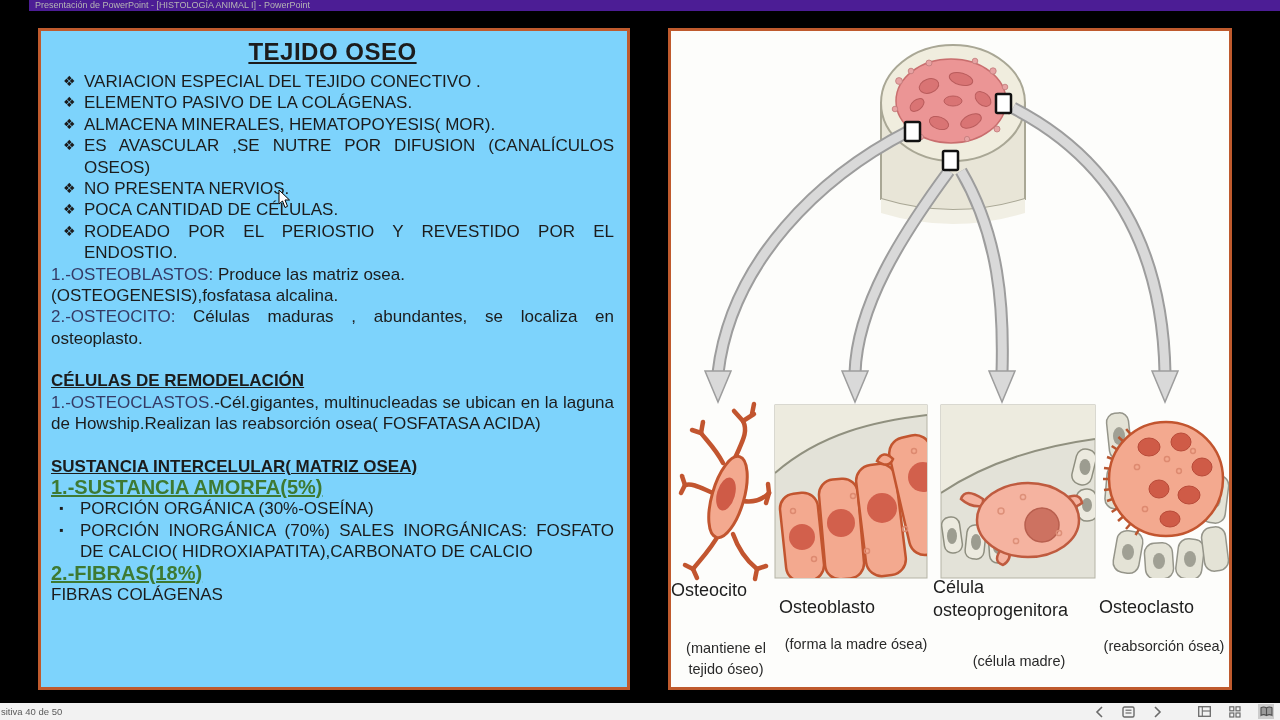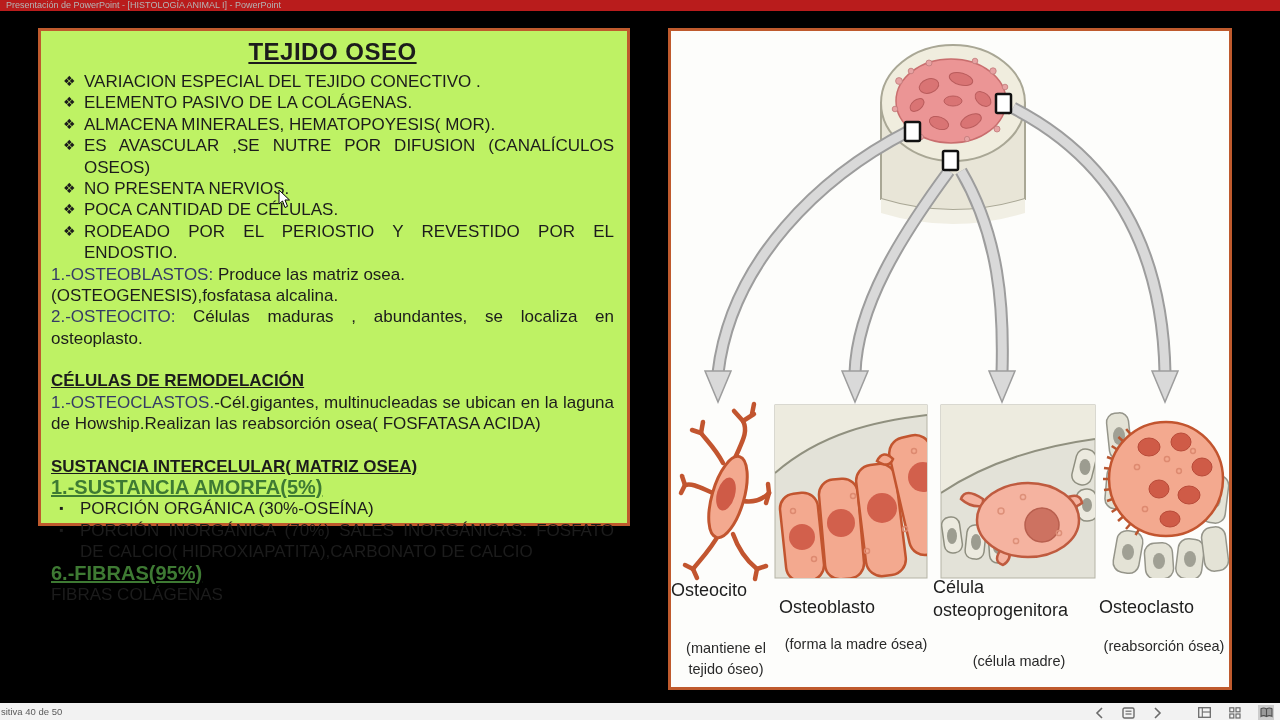--- a/index.html
+++ b/index.html
@@ -1,33 +1,33 @@
 <!DOCTYPE html>
 <html><head>
 <meta charset="utf-8">
 <style>
   * { margin:0; padding:0; box-sizing:border-box; }
   html,body { width:1280px; height:720px; overflow:hidden; background:#000;
               font-family:"Liberation Sans", sans-serif; }
 
   
-  .titlebar { height:11px; background:#b91c1c; color:#b5b5b5; font-size:9px;
-              line-height:11px; padding-left:6px; white-space:nowrap; }
+  .titlebar { height:11px; background:#4c1d95; color:#b5b5b5; font-size:9px;
+              line-height:11px; padding-left:6px; white-space:nowrap;margin-left:29px; }
   .stage { position:relative; width:1280px; height:692px; background:#000; }
   .statusbar { height:17px; background:#f2f2f2; color:#5a5a5a; font-size:9.5px;
-               display:flex; align-items:flex-end; justify-content:space-between; }
+               display:flex; align-items:center; justify-content:space-between; }
   .statusbar .left-info { padding-left:1px; line-height:17px; }
   .sb-icons { display:flex; align-items:center; gap:13px; margin-right:6px; }
   .sb-icons .grp2 { display:flex; align-items:center; gap:15px; margin-left:18px; }
   .sb-ic { display:flex; align-items:center; justify-content:center; width:16px; height:15px; }
   .sb-ic.active { background:#cccccc; }
 
   
-  .left-box { position:absolute; left:38px; top:17px; width:592px; height:498px;
-              background:#bef264; border:3px solid #bf5a2d;
+  .left-box { position:absolute; left:38px; top:17px; width:592px; height:662px;
+              background:#7dd3fc; border:3px solid #bf5a2d;
               padding:5px 13px 0 10px; color:#1c1c1c; }
   .slide-title { text-align:center; font-size:24px; font-weight:bold;
                  text-decoration:underline; margin:2px 0 5px 0; letter-spacing:0.5px; }
   .line { font-size:17px; line-height:21.4px; }
   .b-row { display:flex; }
   .b-mark { width:21px; margin-left:12px; flex-shrink:0; font-size:14px; line-height:21.4px; }
   .b-sq { width:21px; margin-left:8px; flex-shrink:0; font-size:12px; line-height:21.4px; }
   .b-text { flex:1; font-size:17px; line-height:21.4px; }
   .just { text-align:justify; }
   .sec-head { font-size:17px; line-height:21.4px; font-weight:bold;
@@ -98,21 +98,21 @@
     <div class="sec-head">SUSTANCIA INTERCELULAR( MATRIZ OSEA)</div>
     <div class="green-sub">1.-SUSTANCIA AMORFA(5%)</div>
     <div class="b-row">
       <span class="b-sq">▪</span>
       <div class="b-text">PORCIÓN ORGÁNICA (30%-OSEÍNA)</div>
     </div>
     <div class="b-row">
       <span class="b-sq">▪</span>
       <div class="b-text just">PORCIÓN INORGÁNICA (70%) SALES INORGÁNICAS: FOSFATO DE CALCIO( HIDROXIAPATITA),CARBONATO DE CALCIO</div>
     </div>
-    <div class="green-sub">6.-FIBRAS(95%)</div>
+    <div class="green-sub">2.-FIBRAS(18%)</div>
     <div class="line">FIBRAS COLÁGENAS</div>
   </div>
 
   <div class="right-box">
     <svg class="diagram-svg" viewBox="0 0 558 656">
       <defs>
         <clipPath id="clipP2">
             <rect x="104" y="374" width="152" height="173"></rect>
           </clipPath>
         <clipPath id="clipP3">

